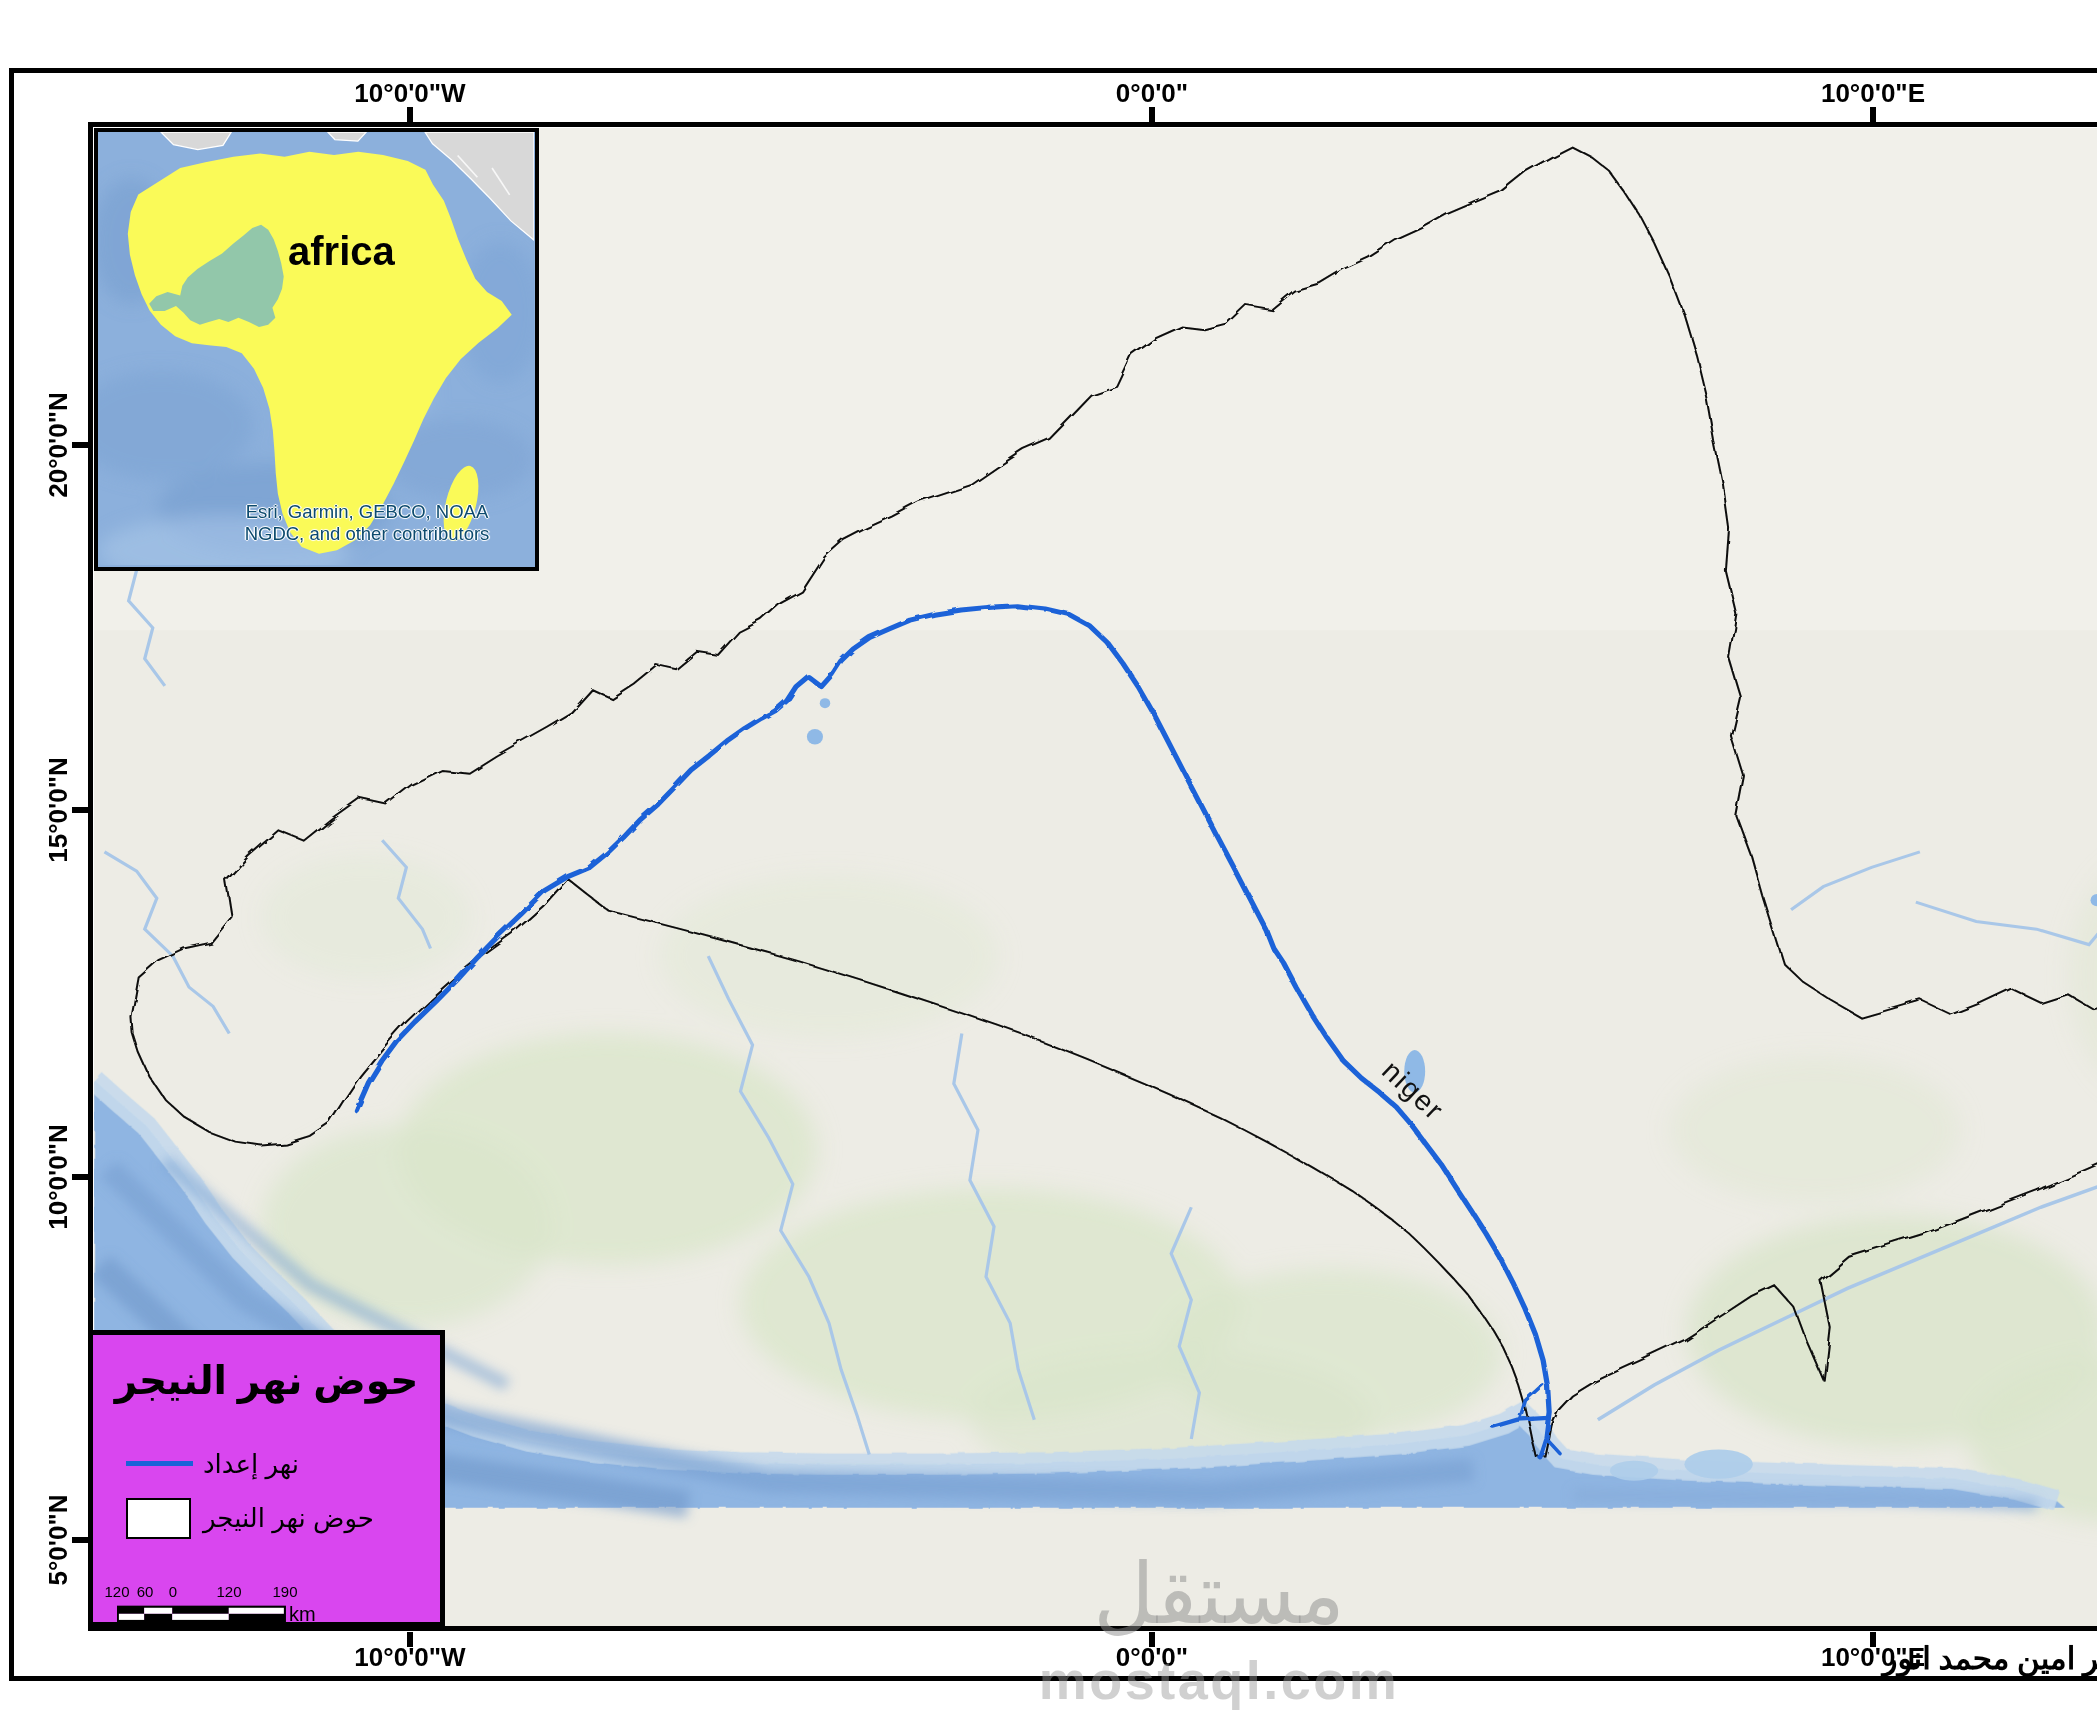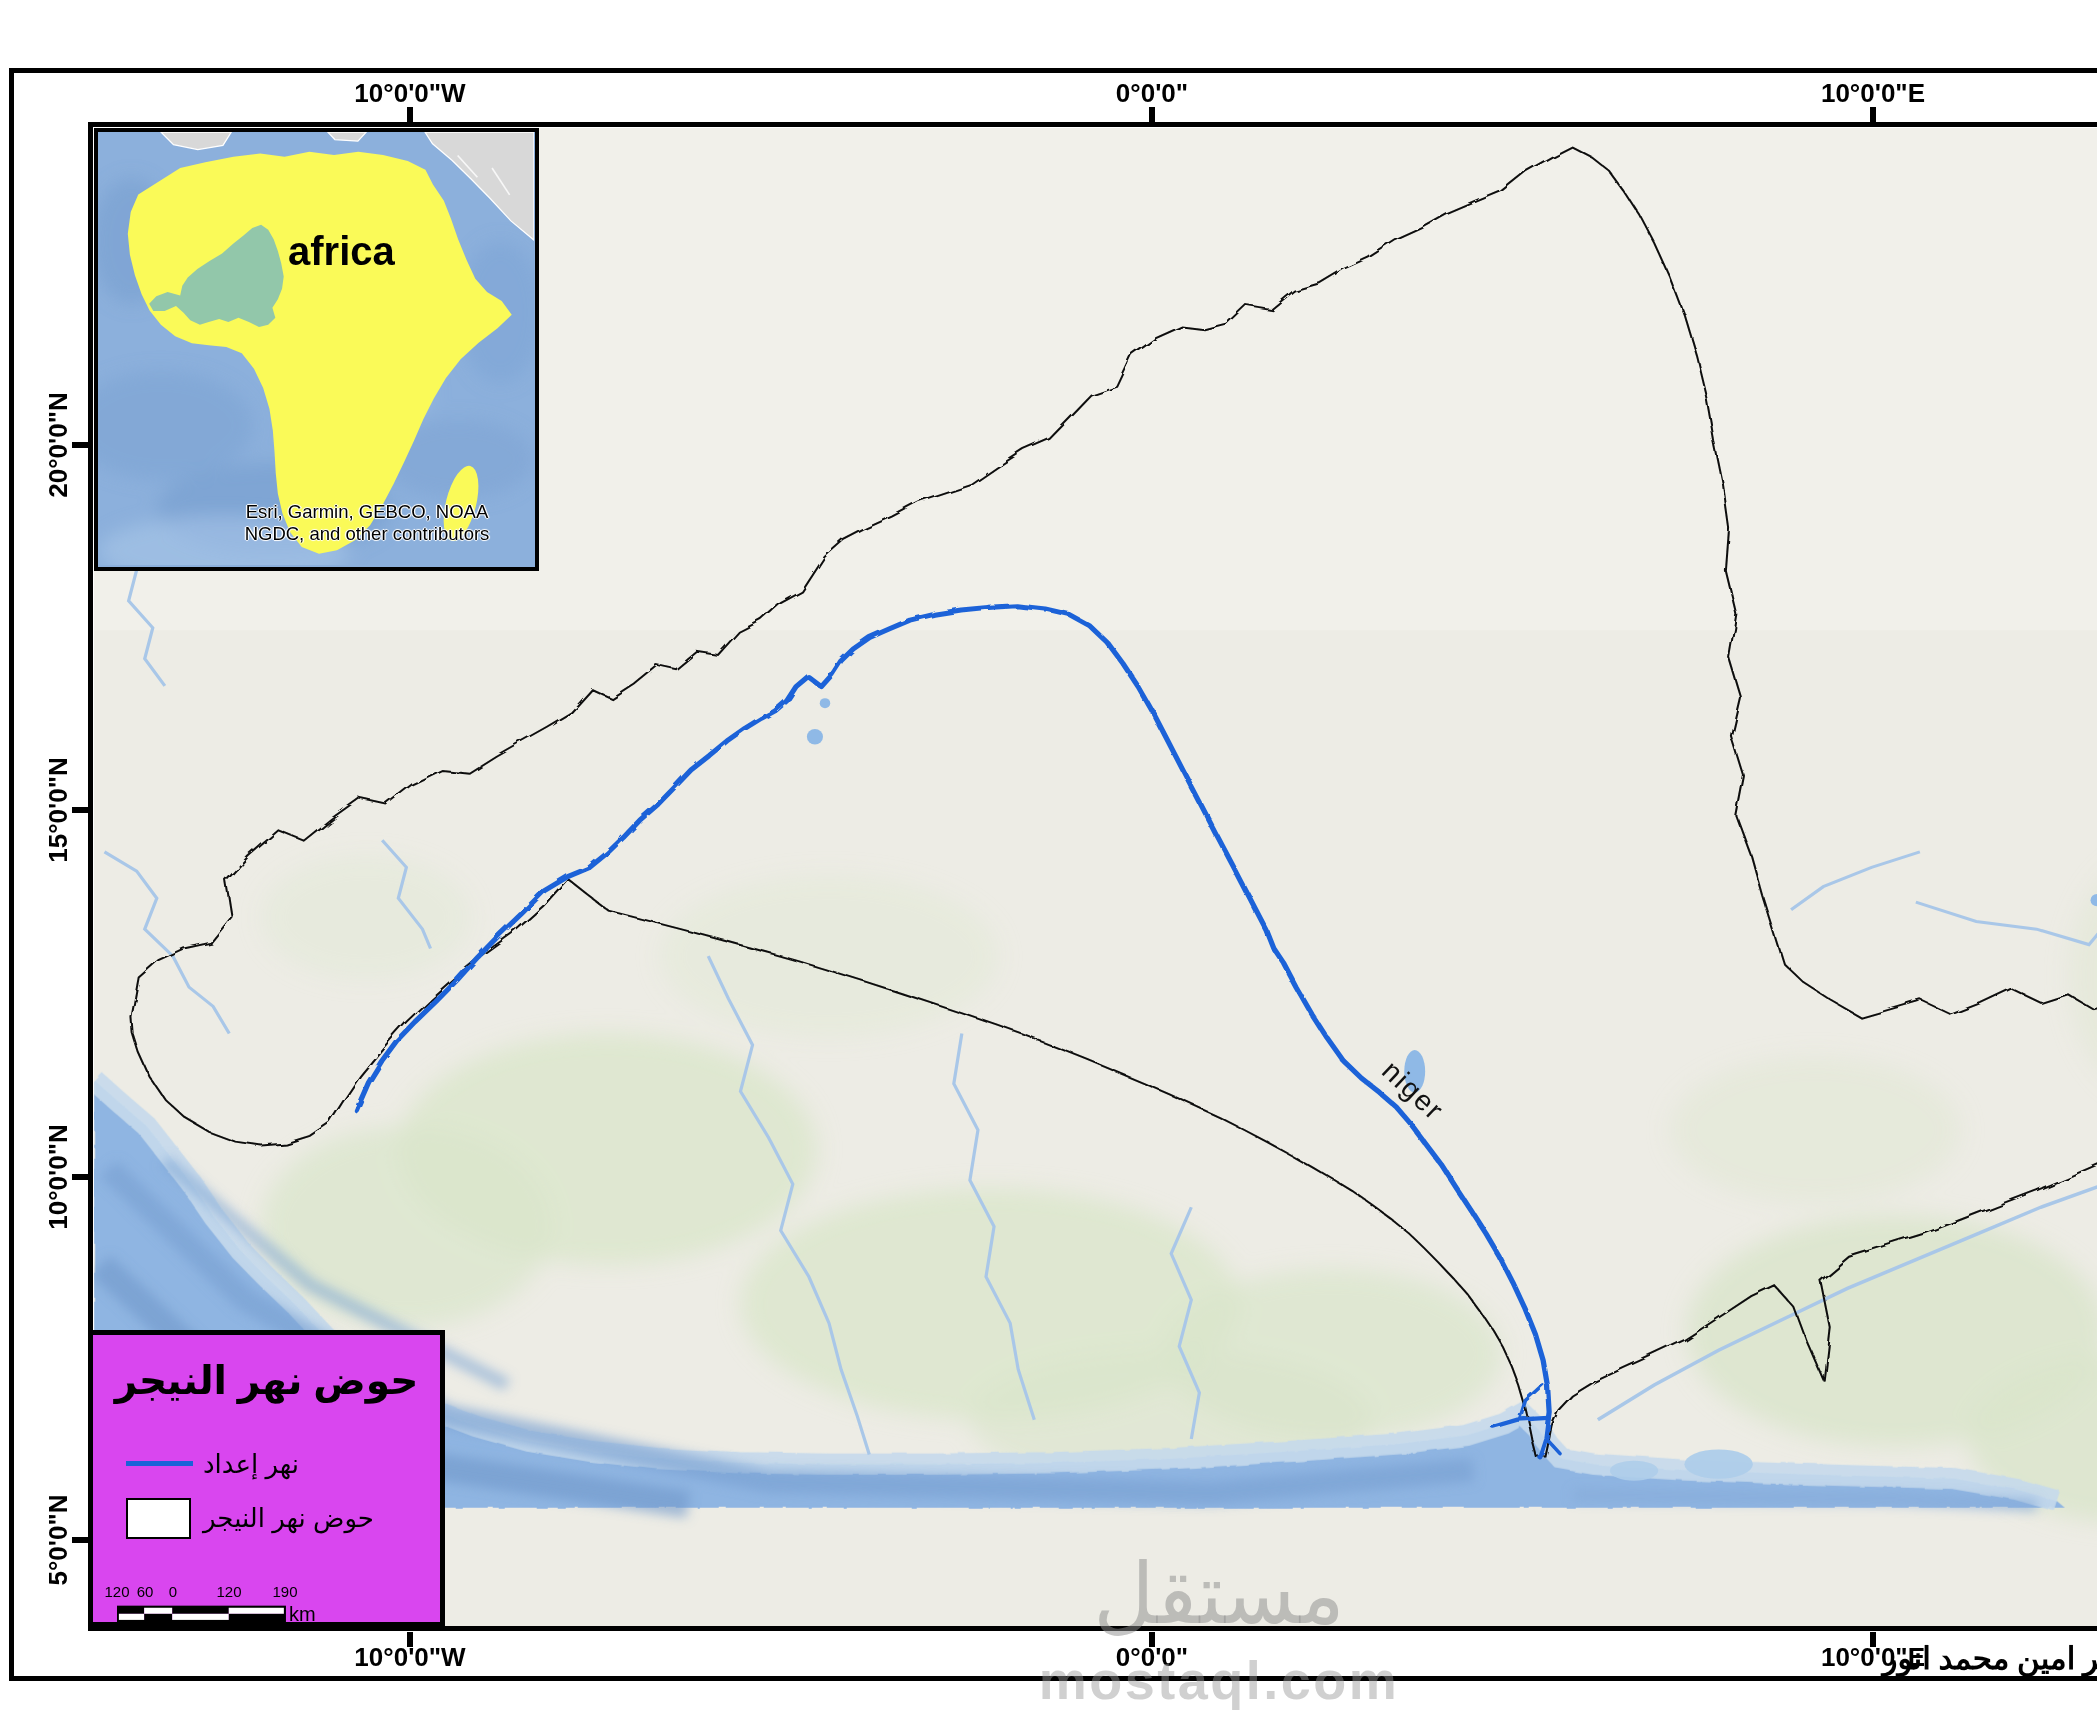--- a/index.html
+++ b/index.html
@@ -13,21 +13,21 @@
   .glabel{position:absolute;font-weight:bold;font-size:26px;color:#000;white-space:nowrap;
         transform:translate(-50%,-50%);z-index:30;}
   .glabel.vert{transform:translate(-50%,-50%) rotate(-90deg);}
   .tick{position:absolute;background:#000;z-index:30;}
   .niger-label{position:absolute;left:1304px;top:926px;font-size:28.5px;color:#111;
         transform:rotate(43deg);transform-origin:left top;letter-spacing:1.7px;z-index:12;}
   .inset{position:absolute;left:94px;top:128px;width:445px;height:443px;
         border:4.6px solid #000;box-sizing:border-box;background:#8cb0dc;overflow:hidden;z-index:20;}
   .inset .africa-label{position:absolute;left:190px;top:97px;font-size:40px;font-weight:bold;color:#000;}
   .inset .inset-attrib{position:absolute;left:101px;top:369px;width:336px;text-align:center;
-        font-size:18.5px;line-height:1.18;color:#000000;
+        font-size:18.5px;line-height:1.18;color:#0c4a6e;
         text-shadow:-1.3px 0 0.8px #fff,1.3px 0 0.8px #fff,0 -1.3px 0.8px #fff,0 1.3px 0.8px #fff;}
   .legend{position:absolute;left:88px;top:1330px;width:357px;height:297px;background:#d946ef;
         border:5.9px solid #000;box-sizing:border-box;z-index:25;}
   .legend .ltitle{position:absolute;left:0;right:0;top:23px;text-align:center;font-weight:bold;
         font-size:39px;color:#000;direction:rtl;}
   .legend .sym-line{position:absolute;left:33px;top:126px;width:67px;height:5px;background:#1b62d8;}
   .legend .sym-rect{position:absolute;left:33px;top:163px;width:61px;height:37px;background:#fff;border:2.5px solid #000;}
   .legend .litem{position:absolute;font-size:26px;color:#000;direction:rtl;white-space:nowrap;}
   .legend .snum{position:absolute;top:248px;font-size:15px;color:#000;transform:translateX(-50%);}
   .legend .skm{position:absolute;left:196px;top:268px;font-size:20px;color:#000;}

